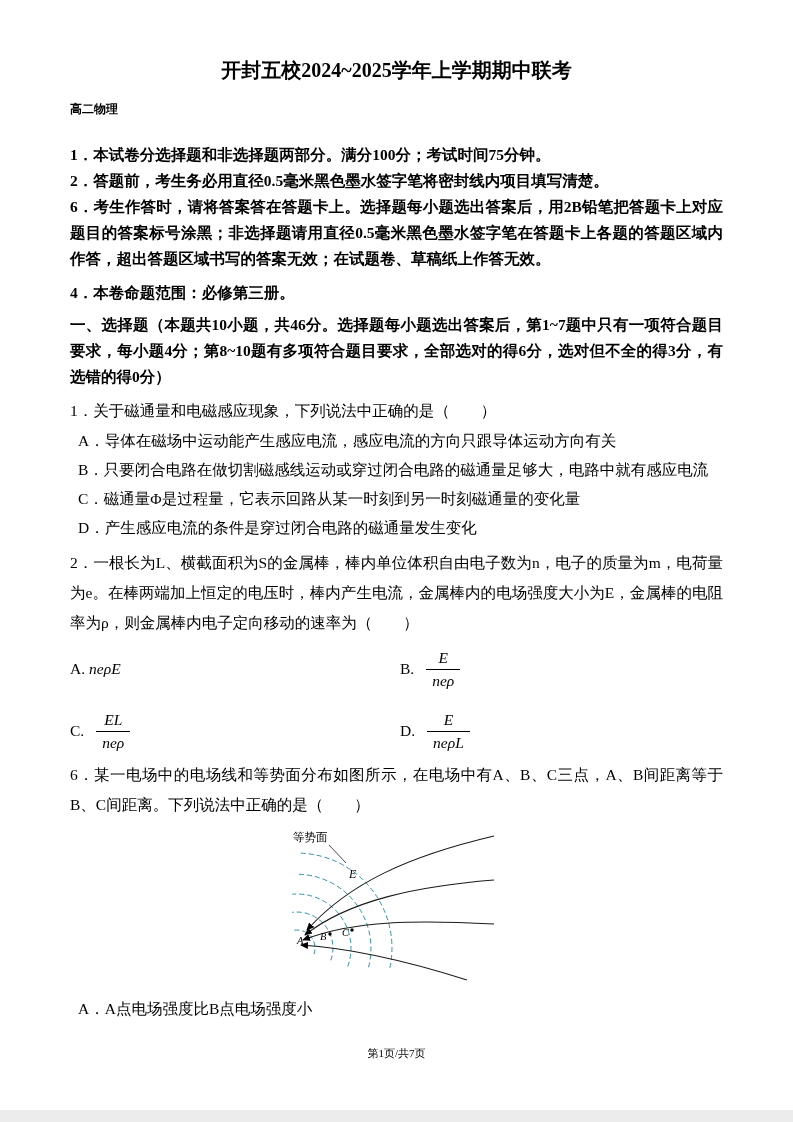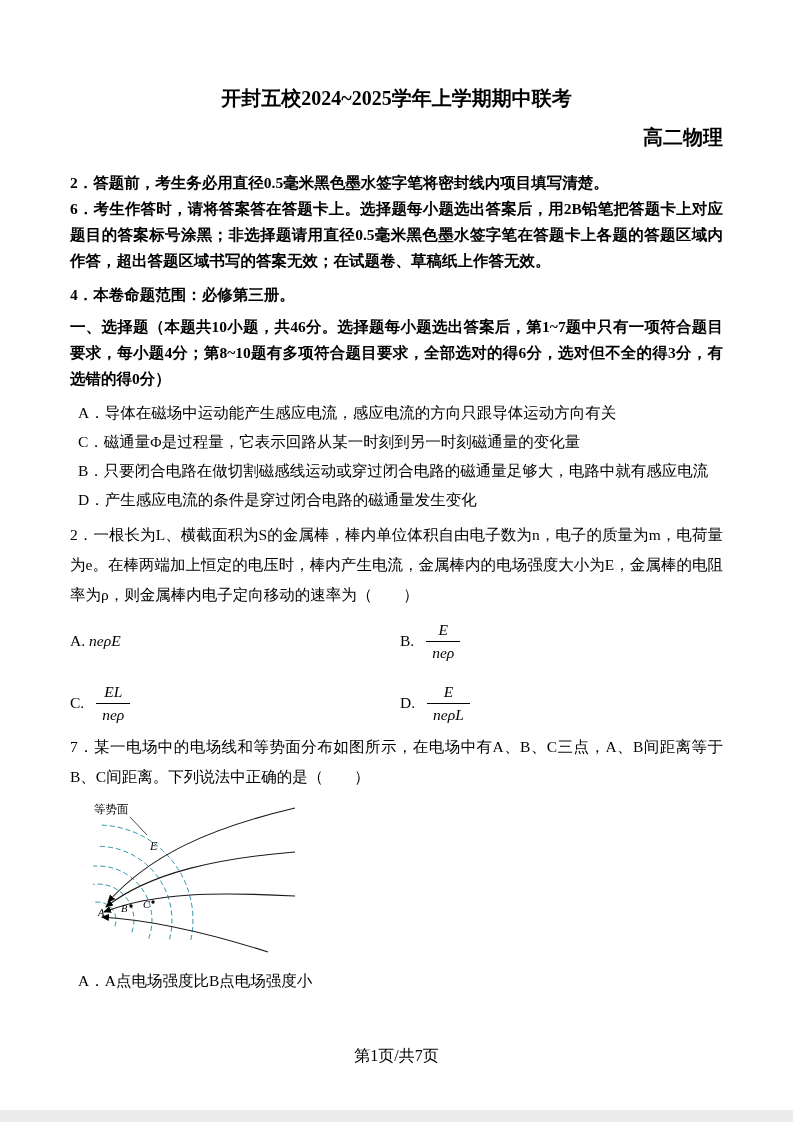--- a/index.html
+++ b/index.html
@@ -2,75 +2,77 @@
 <html><head>
 <meta charset="utf-8">
 <style>
   * { margin:0; padding:0; box-sizing:border-box; }
   html, body { background:#ffffff; }
   body {
     width:793px; height:1122px; margin:0 auto; position:relative;
     font-family:"Liberation Serif","DejaVu Serif",serif;
     color:#000; font-size:15.5px; overflow:hidden;
   }
-  .page { padding:84px 70px 0 70px; }
+  .page { padding:56px 70px 0 70px; }
   .title { text-align:center; font-weight:bold; font-size:20px; line-height:28px; }
-  .subtitle { text-align:right; font-weight:bold; font-size:20px; line-height:26px; margin-top:12px; }
+  .subtitle { text-align:left; font-weight:bold; font-size:12px; line-height:26px; margin-top:12px; }
 
   .notice { margin-top:20px; }
   .notice-heading { font-weight:bold; line-height:26px; }
   .notice-item { font-weight:bold; line-height:26px; text-align:justify; }
   .notice-item.item4 { margin-top:8px; }
 
   .section-heading { font-weight:bold; line-height:26px; text-align:justify; margin-top:6px; }
 
   .question { margin-top:6px; }
   .q-stem { line-height:30px; text-align:justify; }
   .q-option { line-height:29px;margin-left:8px; }
 
   .q2-options { margin-top:8px; display:grid; grid-template-columns:330px 1fr; row-gap:16px; align-items:center; }
   .q2-opt { display:flex; align-items:center; min-height:46px; }
   .opt-label { margin-right:4px; }
   .var { font-style:italic; }
   .frac { display:inline-block; text-align:center; vertical-align:middle; margin-left:8px; font-style:italic; line-height:1.25; }
   .frac .num { display:block; padding:0 6px 1px 6px; border-bottom:1px solid #000; }
   .frac .den { display:block; padding:1px 6px 0 6px; }
 
-  .figure-wrap { margin:8px 0 4px 20px; }
+  .figure-wrap { margin:8px 0 4px 0;text-align:center; }
   .equip path { fill:none; stroke:#2f95ad; stroke-width:1; stroke-dasharray:5 3; }
   .fieldlines path { fill:none; stroke:#1a1a1a; stroke-width:1.1; }
   .leader { stroke:#1a1a1a; stroke-width:0.8; }
   svg text.cjk { font-size:11.5px; font-family:"Liberation Serif","DejaVu Serif",serif; fill:#000; }
   svg text.ital { font-style:italic; font-size:12px; font-family:"Liberation Serif","DejaVu Serif",serif; fill:#000; }
   svg text.small { font-size:10.5px; }
   svg circle { fill:#000; }
 
-  .footer { position:absolute; top:1046px; left:0; right:0; text-align:center; font-size:16px; }
+  .footer { position:absolute; top:1046px; left:0; right:0; text-align:center; font-size:11px; }
   .page-bottom-strip { position:absolute; bottom:0; left:0; width:100%; height:12px; background:#ececec; }
 </style>
 </head>
 <body>
 
 <div class="page">
 
   <h1 class="title">开封五校2024~2025学年上学期期中联考</h1>
   <h2 class="subtitle">高二物理</h2>
 
   <div class="notice">
+    <p class="notice-item">1．本试卷分选择题和非选择题两部分。满分100分；考试时间75分钟。</p>
     <p class="notice-item">2．答题前，考生务必用直径0.5毫米黑色墨水签字笔将密封线内项目填写清楚。</p>
     <p class="notice-item">6．考生作答时，请将答案答在答题卡上。选择题每小题选出答案后，用2B铅笔把答题卡上对应题目的答案标号涂黑；非选择题请用直径0.5毫米黑色墨水签字笔在答题卡上各题的答题区域内作答，超出答题区域书写的答案无效；在试题卷、草稿纸上作答无效。</p>
     <p class="notice-item item4">4．本卷命题范围：必修第三册。</p>
   </div>
 
   <p class="section-heading">一、选择题（本题共10小题，共46分。选择题每小题选出答案后，第1~7题中只有一项符合题目要求，每小题4分；第8~10题有多项符合题目要求，全部选对的得6分，选对但不全的得3分，有选错的得0分）</p>
 
   <div class="question">
+    <p class="q-stem">1．关于磁通量和电磁感应现象，下列说法中正确的是（　　）</p>
     <p class="q-option">A．导体在磁场中运动能产生感应电流，感应电流的方向只跟导体运动方向有关</p>
+    <p class="q-option">B．只要闭合电路在做切割磁感线运动或穿过闭合电路的磁通量足够大，电路中就有感应电流</p>
     <p class="q-option">C．磁通量Φ是过程量，它表示回路从某一时刻到另一时刻磁通量的变化量</p>
-    <p class="q-option">B．只要闭合电路在做切割磁感线运动或穿过闭合电路的磁通量足够大，电路中就有感应电流</p>
     <p class="q-option">D．产生感应电流的条件是穿过闭合电路的磁通量发生变化</p>
   </div>
 
   <div class="question">
     <p class="q-stem">2．一根长为L、横截面积为S的金属棒，棒内单位体积自由电子数为n，电子的质量为m，电荷量为e。在棒两端加上恒定的电压时，棒内产生电流，金属棒内的电场强度大小为E，金属棒的电阻率为ρ，则金属棒内电子定向移动的速率为（　　）</p>
     <div class="q2-options">
       <div class="q2-opt">
         <span class="opt-label">A.</span>
         <span class="var">neρE</span>
       </div>
@@ -92,21 +94,21 @@
         <span class="opt-label">D.</span>
         <span class="frac">
           <span class="num">E</span>
           <span class="den">neρL</span>
         </span>
       </div>
     </div>
   </div>
 
   <div class="question">
-    <p class="q-stem">7．某一电场中的电场线和等势面分布如图所示，在电场中有A、B、C三点，A、B间距离等于B、C间距离。下列说法中正确的是（　　）</p>
+    <p class="q-stem">6．某一电场中的电场线和等势面分布如图所示，在电场中有A、B、C三点，A、B间距离等于B、C间距离。下列说法中正确的是（　　）</p>
 
     <div class="figure-wrap">
       <svg width="215" height="158" viewBox="0 0 215 158">
         <defs>
           <marker id="arw" markerWidth="9" markerHeight="8" refX="7" refY="3.5" orient="auto" markerUnits="userSpaceOnUse">
             <path d="M0,0 L8,3.5 L0,7 Z" fill="#000"></path>
           </marker>
         </defs>
 
         <g class="equip">

